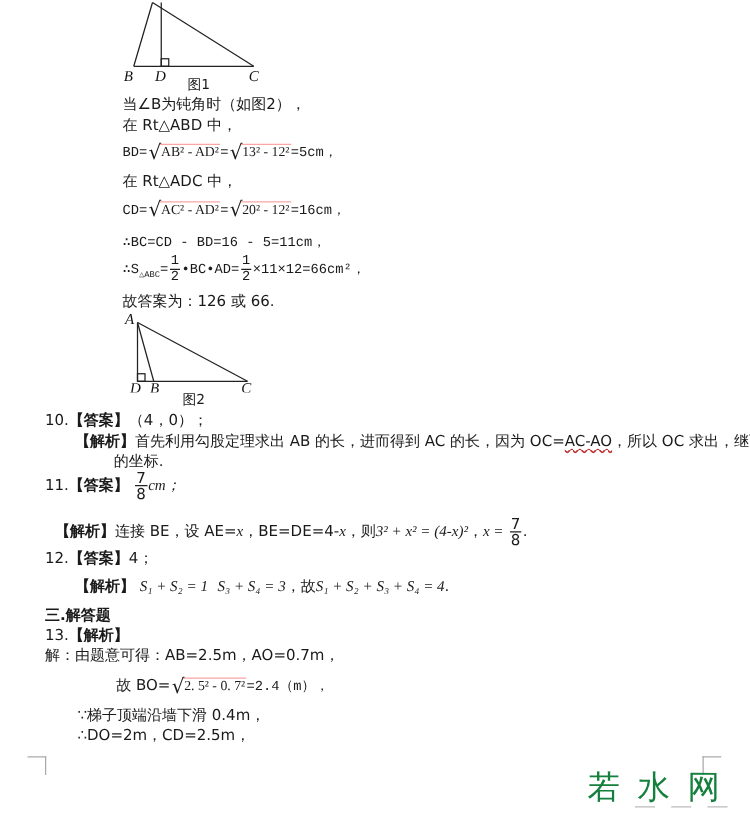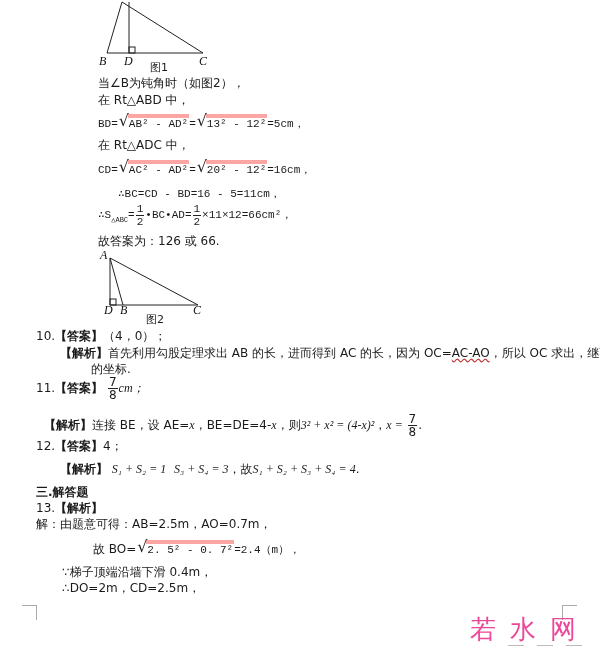--- a/index.html
+++ b/index.html
@@ -12,27 +12,27 @@
   .abs { position:absolute; white-space:nowrap; }
   .cn { font-family:"DejaVu Sans","Liberation Sans",sans-serif; font-size:12px; }
   .mono { font-family:"Liberation Mono","DejaVu Sans Mono",monospace; font-size:11px; }
   .ital { font-style:italic; font-family:"Liberation Serif","DejaVu Serif",serif; }
   .bold { font-weight:bold; }
   svg text { font-family:"Liberation Serif","DejaVu Serif",serif; font-style:italic; font-size:12px; fill:#111; }
   .sqrt { display:inline-block; position:relative; padding-left:9px; margin-left:1px; }
   .sqrt::before {
     content:"√"; position:absolute; left:0; top:-3px; font-size:16px; font-family:"DejaVu Serif",serif;
   }
-  .sqrt > span { border-top:4px solid #fca5a5; padding:0 1px; display:inline-block; }
+  .sqrt > span { border-top:1px solid #fca5a5; padding:0 1px; display:inline-block;font-family:Liberation Serif, serif; }
   .frac { display:inline-block; vertical-align:middle; text-align:center; line-height:12px; margin:0 1px; }
   .frac .num { display:block; border-bottom:1px solid #222; padding:0 1px; }
   .frac .den { display:block; }
   .underline-red { text-decoration:underline; text-decoration-color:#c03030; text-decoration-style:wavy; }
   .corner { position:absolute; border-color:#aaa; border-style:solid; }
-  .watermark { position:absolute; right:10px; top:612px; font-family:Liberation Sans, sans-serif; font-size:26px; color:#ec4899; letter-spacing:14px; }
+  .watermark { position:absolute; right:10px; top:612px; font-family:Liberation Sans, sans-serif; font-size:26px; color:#15803d; letter-spacing:14px; }
   .wm-line { position:absolute; top:645px; height:1px; background:#bbb; width:16px; }
 </style>
 </head>
 <body>
 
 <svg class="abs" style="left:95px;top:0;" width="130" height="70" viewBox="0 0 130 70">
   <line x1="27" y1="2" x2="12" y2="53" stroke="#222" stroke-width="1"></line>
   <line x1="27" y1="2" x2="108" y2="53" stroke="#222" stroke-width="1"></line>
   <line x1="12" y1="53" x2="108" y2="53" stroke="#222" stroke-width="1"></line>
   <line x1="34" y1="2" x2="34" y2="53" stroke="#222" stroke-width="1"></line>
@@ -49,21 +49,21 @@
 <div class="abs mono" style="left:98px;top:114px;">
   <span>BD=</span><span class="sqrt"><span>AB² - AD²</span></span><span>=</span><span class="sqrt"><span>13² - 12²</span></span><span>=5cm，</span>
 </div>
 
 <div class="abs cn" style="left:98px;top:137px;">在 Rt△ADC 中，</div>
 
 <div class="abs mono" style="left:98px;top:160px;">
   <span>CD=</span><span class="sqrt"><span>AC² - AD²</span></span><span>=</span><span class="sqrt"><span>20² - 12²</span></span><span>=16cm，</span>
 </div>
 
-<div class="abs mono" style="left:98px;top:186px;margin-left:20px;">∴BC=CD - BD=16 - 5=11cm，</div>
+<div class="abs mono" style="left:98px;top:186px;">∴BC=CD - BD=16 - 5=11cm，</div>
 
 <div class="abs mono" style="left:98px;top:203px;">
   <span>∴S</span><sub style="font-size:7px;">△ABC</sub><span>=</span><span class="frac"><span class="num">1</span><span class="den">2</span></span><span>•BC•AD=</span><span class="frac"><span class="num">1</span><span class="den">2</span></span><span>×11×12=66cm²，</span>
 </div>
 
 <div class="abs cn" style="left:98px;top:233px;">故答案为：126 或 66.</div>
 
 <svg class="abs" style="left:98px;top:248px;" width="120" height="66" viewBox="0 0 120 66">
   <text x="2" y="11">A</text>
   <line x1="12" y1="10" x2="12" y2="57" stroke="#222" stroke-width="1"></line>

